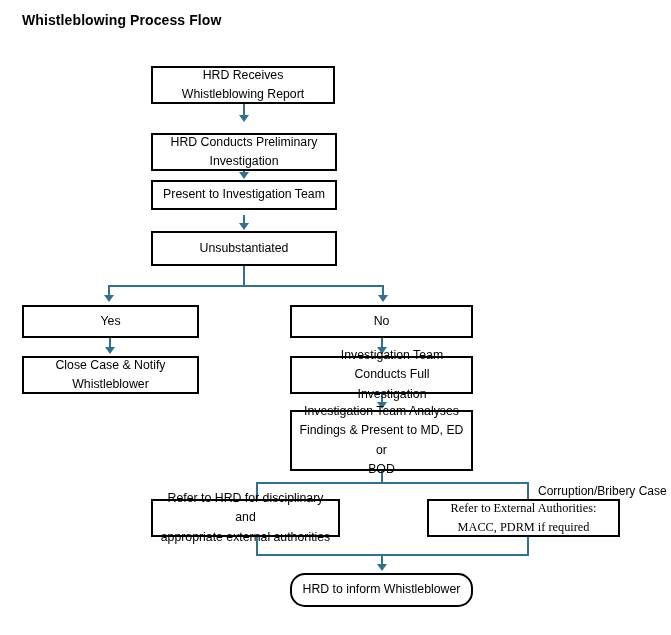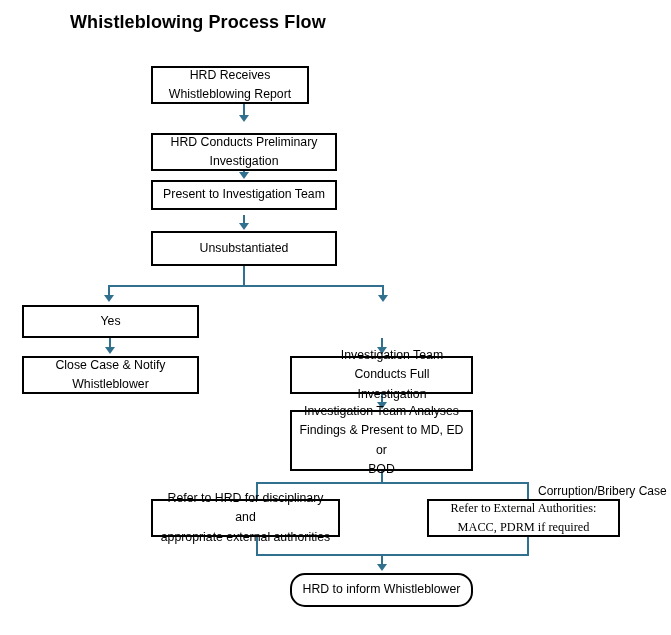--- a/index.html
+++ b/index.html
@@ -16,26 +16,25 @@
     position: relative;
     width: 671px;
     height: 635px;
     background: #ffffff;
     overflow: hidden;
   }
   .title {
     position: absolute;
     left: 22px;
     top: 12px;
-    font-size: 18px;
+    font-size: 14px;
     font-weight: bold;
     letter-spacing: 0.1px;
     color: #000000;
     white-space: nowrap;
-    margin-left: 48px;
   }
   
   .node {
     position: absolute;
     box-sizing: border-box;
     border: 2px solid #000000;
     background: #ffffff;
     display: flex;
     align-items: center;
     justify-content: center;
@@ -80,21 +79,21 @@
     z-index: 4;
   }
 </style>
 </head>
 <body>
 
 <div id="canvas">
 
   <div class="title">Whistleblowing Process Flow</div>
 
-  <div class="node" style="left:151px; top:66px; width:158px; height:38px;justify-content:center;">
+  <div class="node" style="left:151px; top:66px; width:184px; height:38px;justify-content:center;">
     <span class="node-label">HRD Receives
 Whistleblowing Report</span>
   </div>
 
   <div class="node" style="left:151px; top:123px; width:186px; height:38px;margin-top:10px;">
     <span class="node-label">HRD Conducts Preliminary
 Investigation</span>
   </div>
 
   <div class="node" style="left:151px; top:180px; width:186px; height:30px;">
@@ -102,20 +101,23 @@
   </div>
 
   <div class="node" style="left:151px; top:231px; width:186px; height:35px;">
     <span class="node-label">Unsubstantiated</span>
   </div>
 
   <div class="node" style="left:22px; top:305px; width:177px; height:33px;">
     <span class="node-label">Yes</span>
   </div>
 
+  <div class="node" style="left:290px; top:305px; width:183px; height:33px;">
+    <span class="node-label">No</span>
+  </div>
 
   <div class="node" style="left:22px; top:356px; width:177px; height:38px;">
     <span class="node-label">Close Case &amp; Notify
 Whistleblower</span>
   </div>
 
   <div class="node" style="left:290px; top:356px; width:183px; height:38px;padding-left:27px;">
     <span class="node-label">Investigation Team Conducts Full
 Investigation</span>
   </div>

